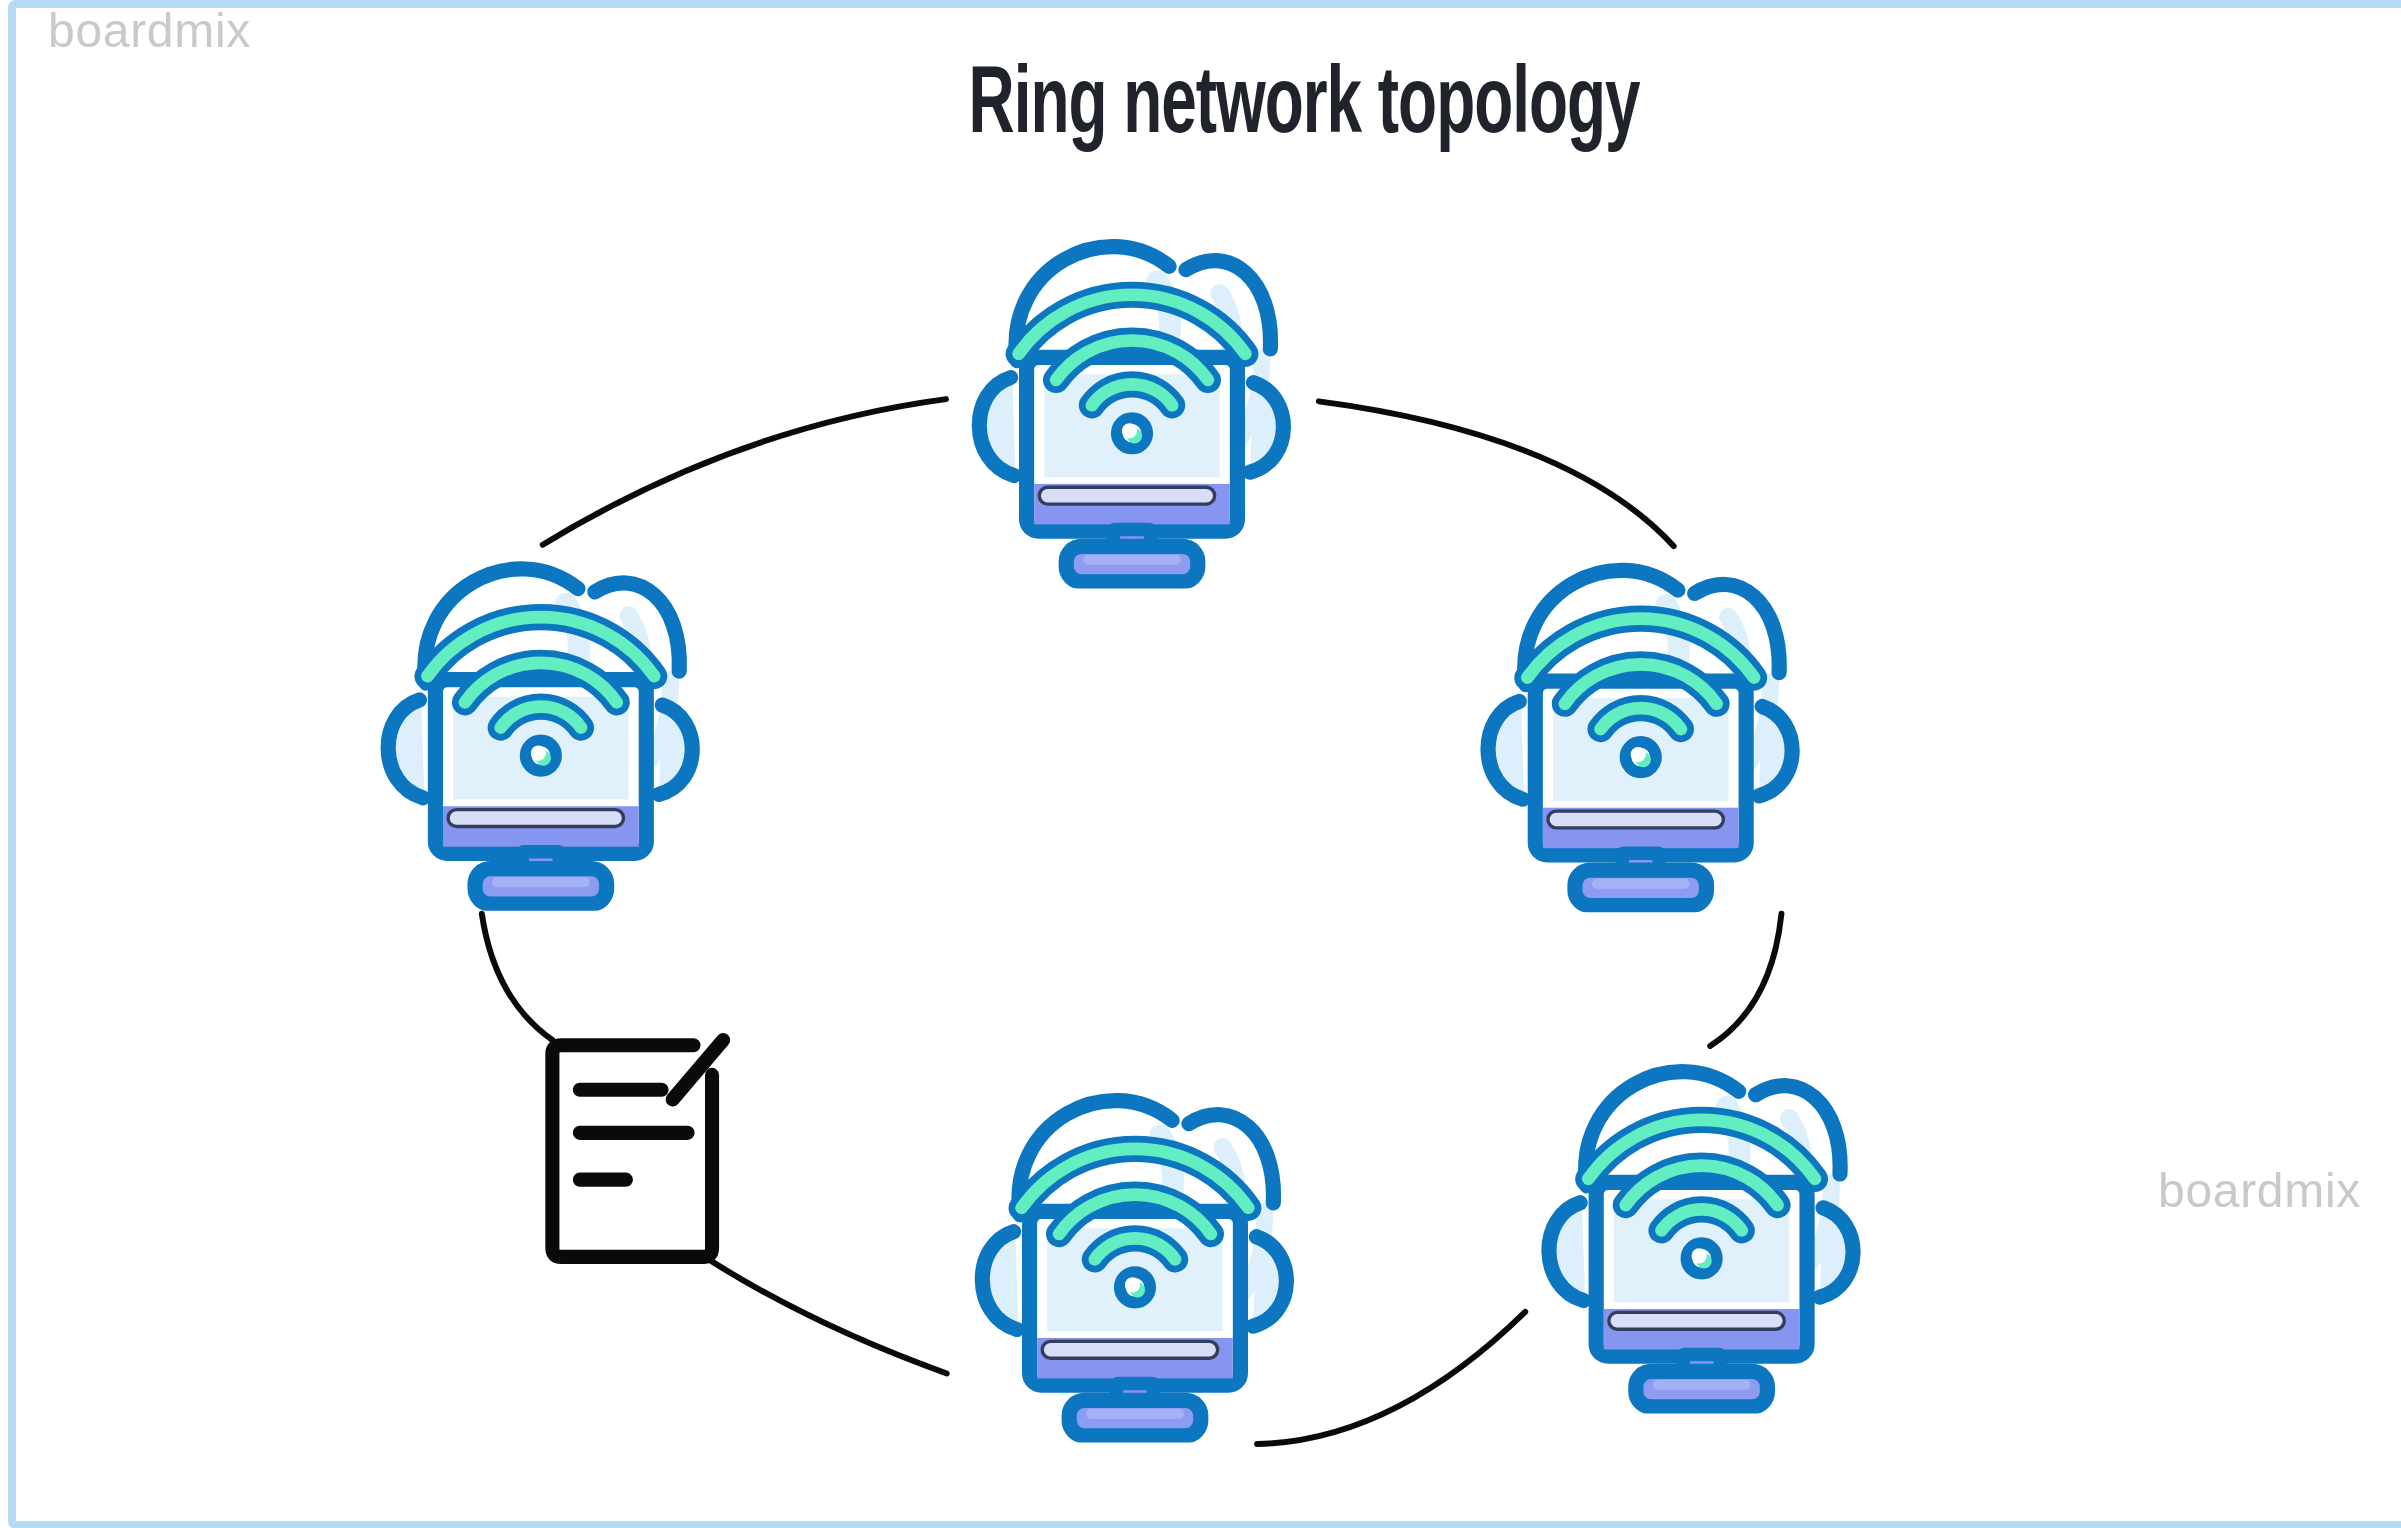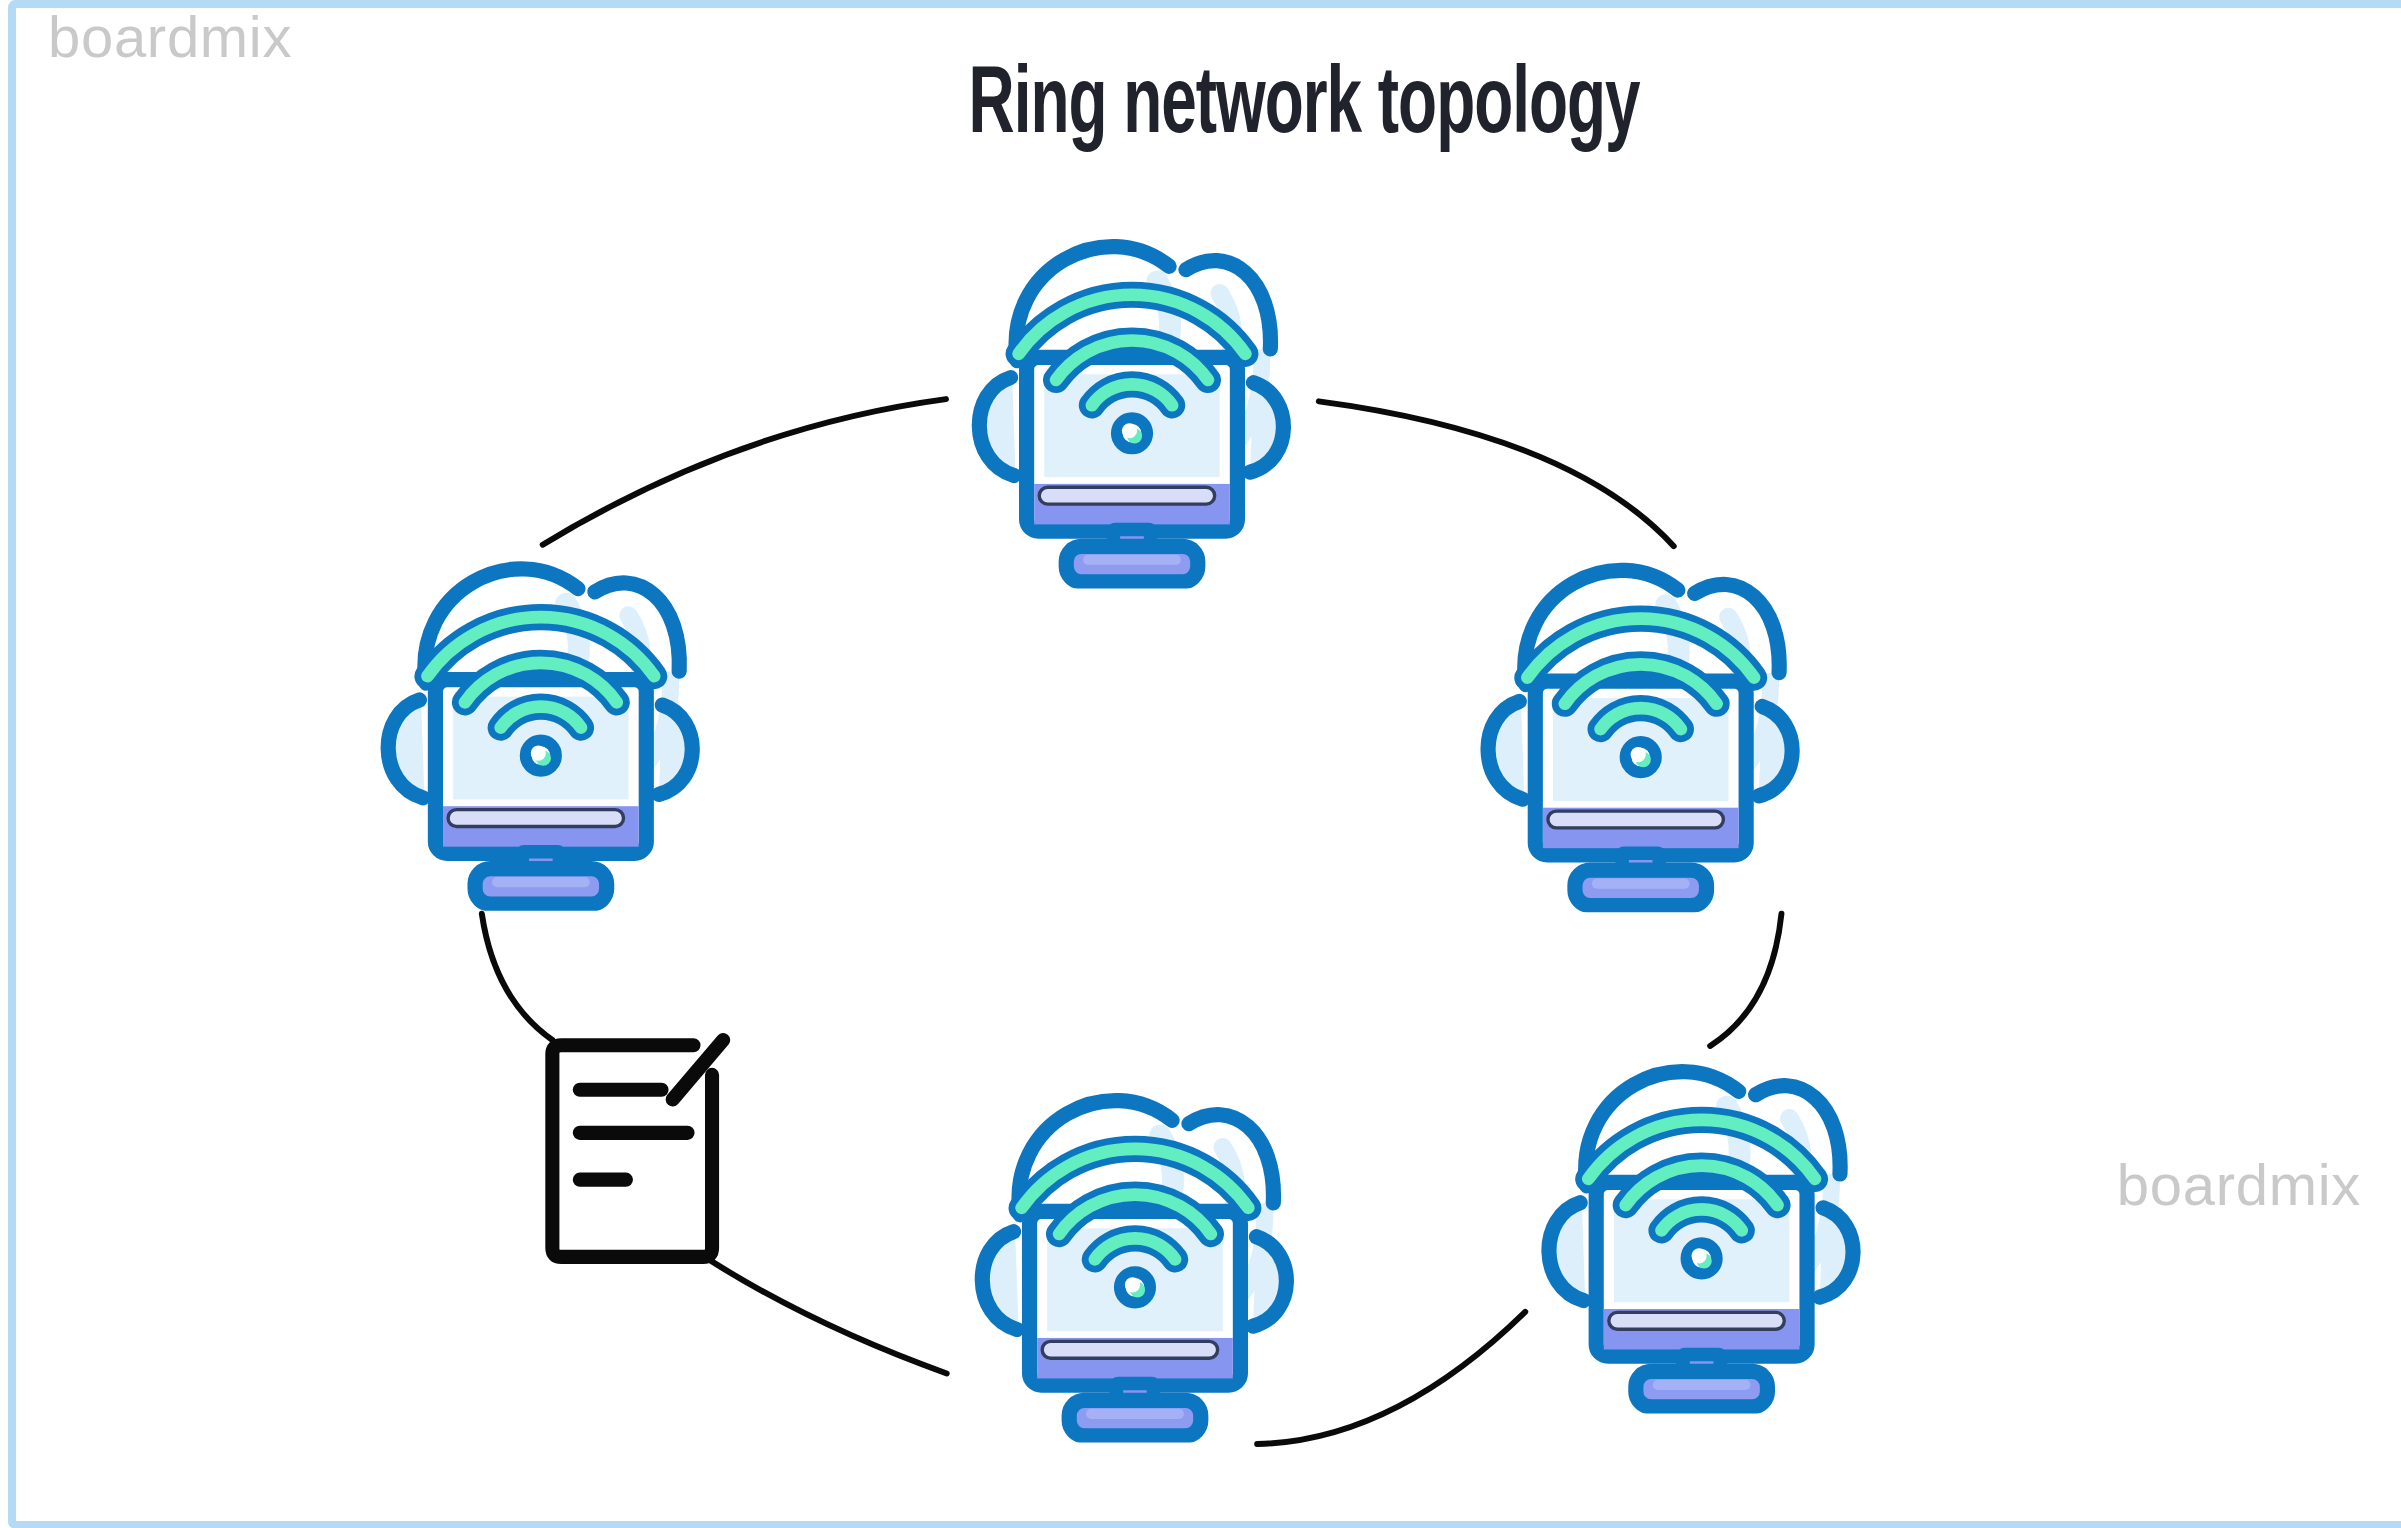--- a/index.html
+++ b/index.html
@@ -38,21 +38,21 @@
     top: 46px;
     transform: translateX(-50%) scaleX(0.68);
     font-size: 94px;
     font-weight: 700;
     letter-spacing: -1.5px;
     color: #20232b;
     white-space: nowrap;
   }
   .wm {
     position: absolute;
-    font-size: 58px;
+    font-size: 48px;
     color: #c9c9c9;
     letter-spacing: 0.7px;
     white-space: nowrap;
     user-select: none;
   }
   .wm-tl { left: 40px; top: 3px; }
   .wm-br { right: 48px; bottom: 6px; }
 </style>
 </head>
 <body>

